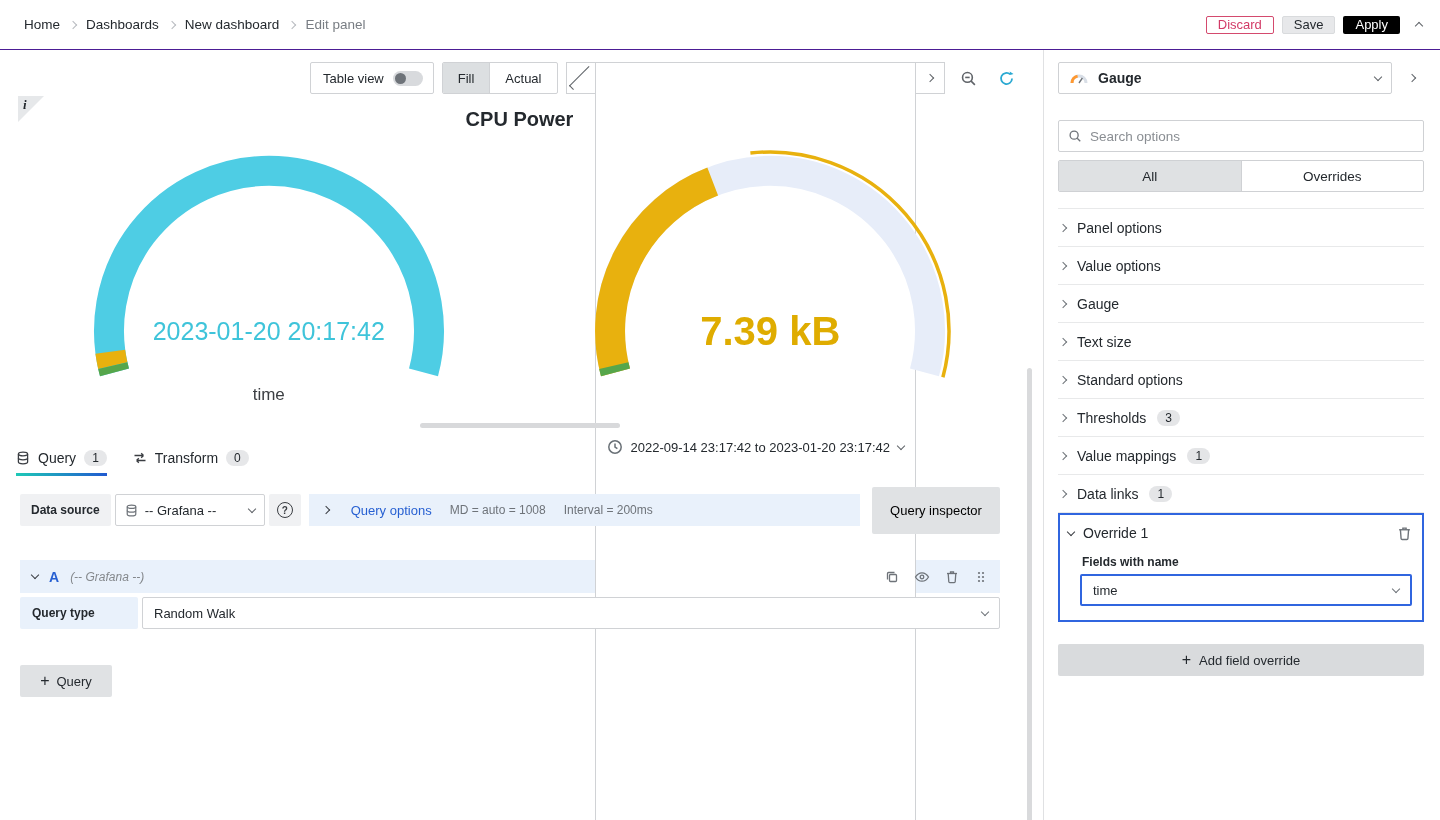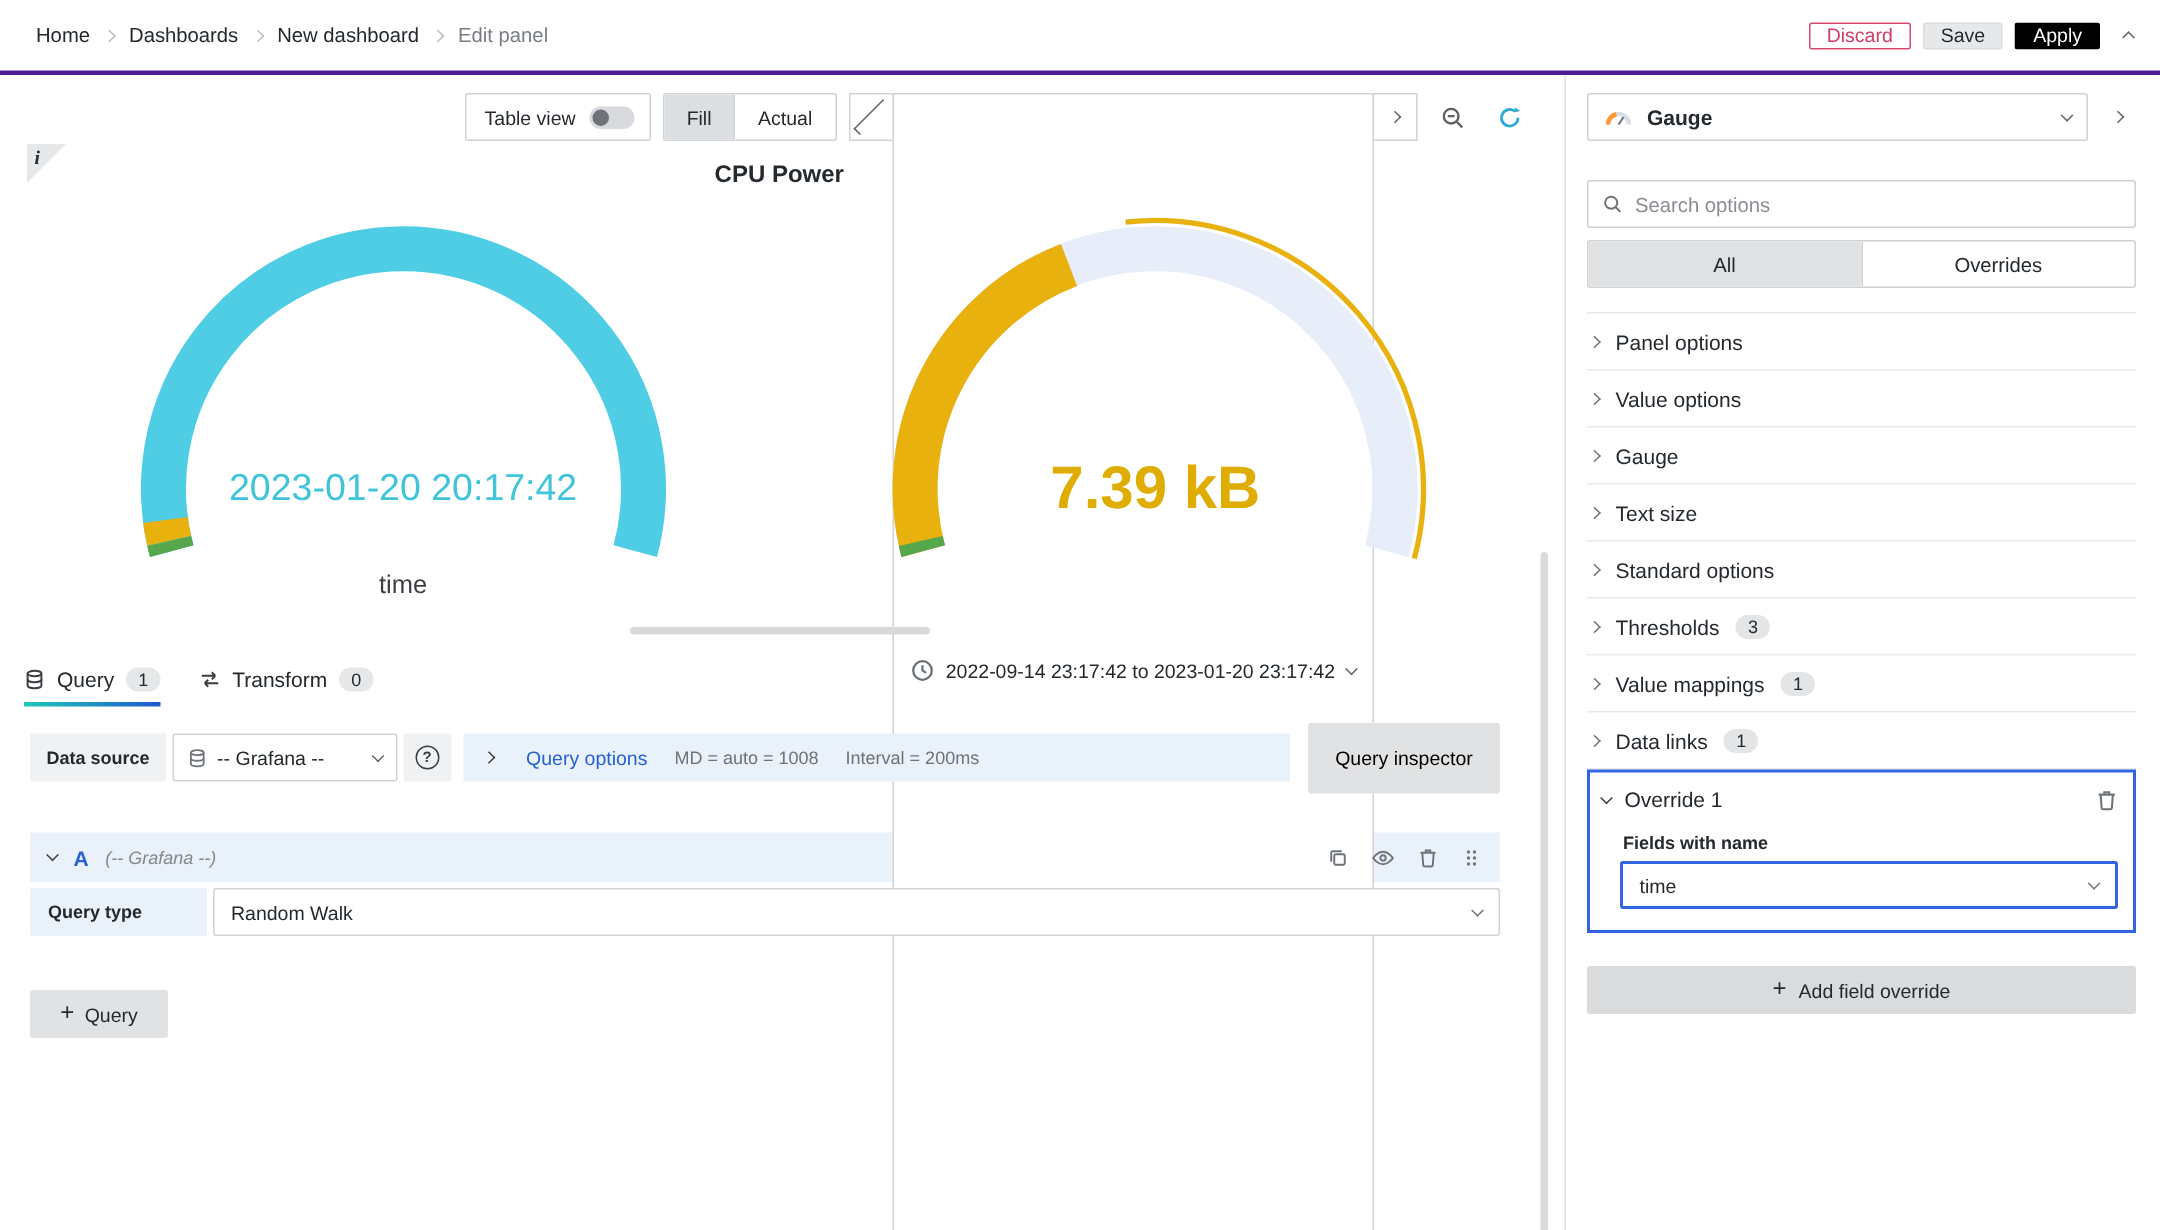--- a/index.html
+++ b/index.html
@@ -3,21 +3,21 @@
 <meta charset="utf-8">
 <style>
   * { box-sizing: border-box; margin: 0; padding: 0; }
   html,body { width:1440px; height:820px; overflow:hidden; }
   body {
     font-family: "Liberation Sans", sans-serif;
     font-size: 13px; color:#24292e; background:#fff; position:relative;
   }
   
   .app-header { height:50px; display:flex; align-items:center; justify-content:space-between;
-    padding:0 18px 0 24px; border-bottom:3px solid #4c1d95; background:#fff; }
+    padding:0 18px 0 24px; border-bottom:1px solid #4c1d95; background:#fff; }
   .breadcrumb { display:flex; align-items:center; gap:10px; font-size:13.5px; }
   .crumb { color:#24292e; cursor:pointer; }
   .crumb.current { color:#787d83; }
   .chev { display:inline-block; width:6px; height:6px; border-right:1.6px solid currentColor;
     border-bottom:1.6px solid currentColor; }
   .chev.right { transform:rotate(-45deg); }
   .chev.left  { transform:rotate(135deg); }
   .chev.down  { transform:rotate(45deg); margin-top:-3px; }
   .chev.up    { transform:rotate(-135deg); margin-top:3px; }
   .crumb-sep { color:#b7babf; }
@@ -49,21 +49,21 @@
   .tg.sq { width:30px; color:#5f6368; }
   .tg.main { padding:0 11px; gap:8px; color:#24292e; }
   .icon-btn { width:30px; height:32px; display:flex; align-items:center; justify-content:center; cursor:pointer; background:none; border:none; }
 
   
   .panel { position:relative; margin:0 22px 0 18px; }
   .panel-corner { position:absolute; top:2px; left:0; width:0; height:0;
     border-top:26px solid #e6e8ea; border-right:26px solid transparent; }
   .panel-corner .i { position:absolute; top:-25px; left:5px; font-family:"Liberation Serif", serif;
     font-style:italic; font-weight:700; font-size:13px; color:#24292e; }
-  .panel-title { text-align:center; font-weight:700; font-size:16px; padding-top:14px; }
+  .panel-title { text-align:center; font-weight:700; font-size:20px; padding-top:14px; }
   .gauges { display:flex; justify-content:space-around; margin-top:10px; }
   .gauge-wrap { position:relative; width:380px; }
   .gauge-value { position:absolute; left:0; right:0; top:190px; transform:translateY(-50%);
     text-align:center; white-space:nowrap; }
   .gauge-value.val-small { font-size:25px; font-weight:500; }
   .gauge-value.val-big { font-size:40px; font-weight:700; }
   .gauge-label { text-align:center; font-size:17px; color:#3c3f43; margin-top:-6px; }
   .panel-scroll { width:200px; height:5px; border-radius:3px; background:#d8d9db; margin:18px auto 0; cursor:pointer; }
 
   

